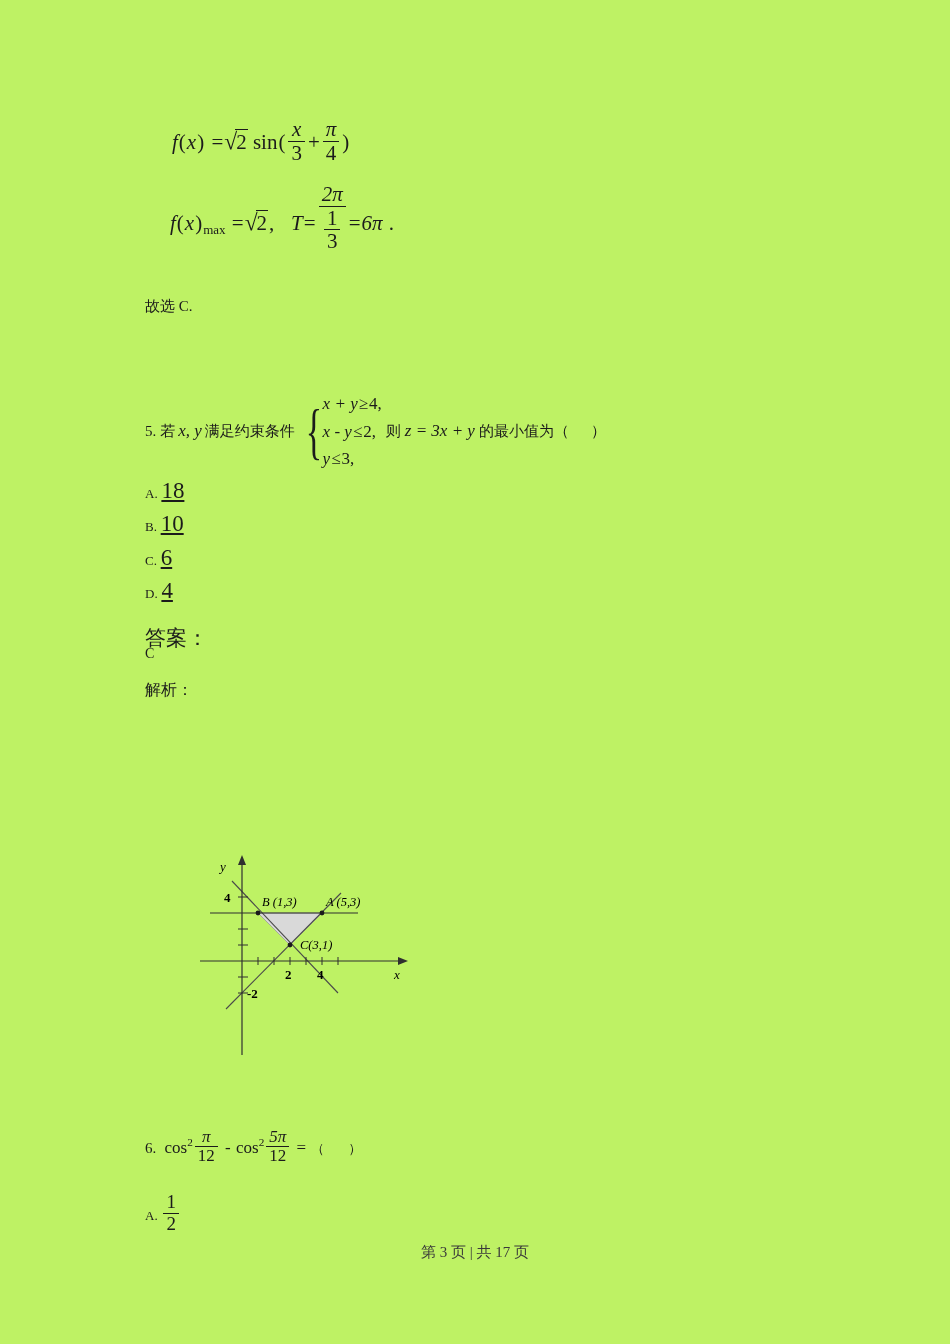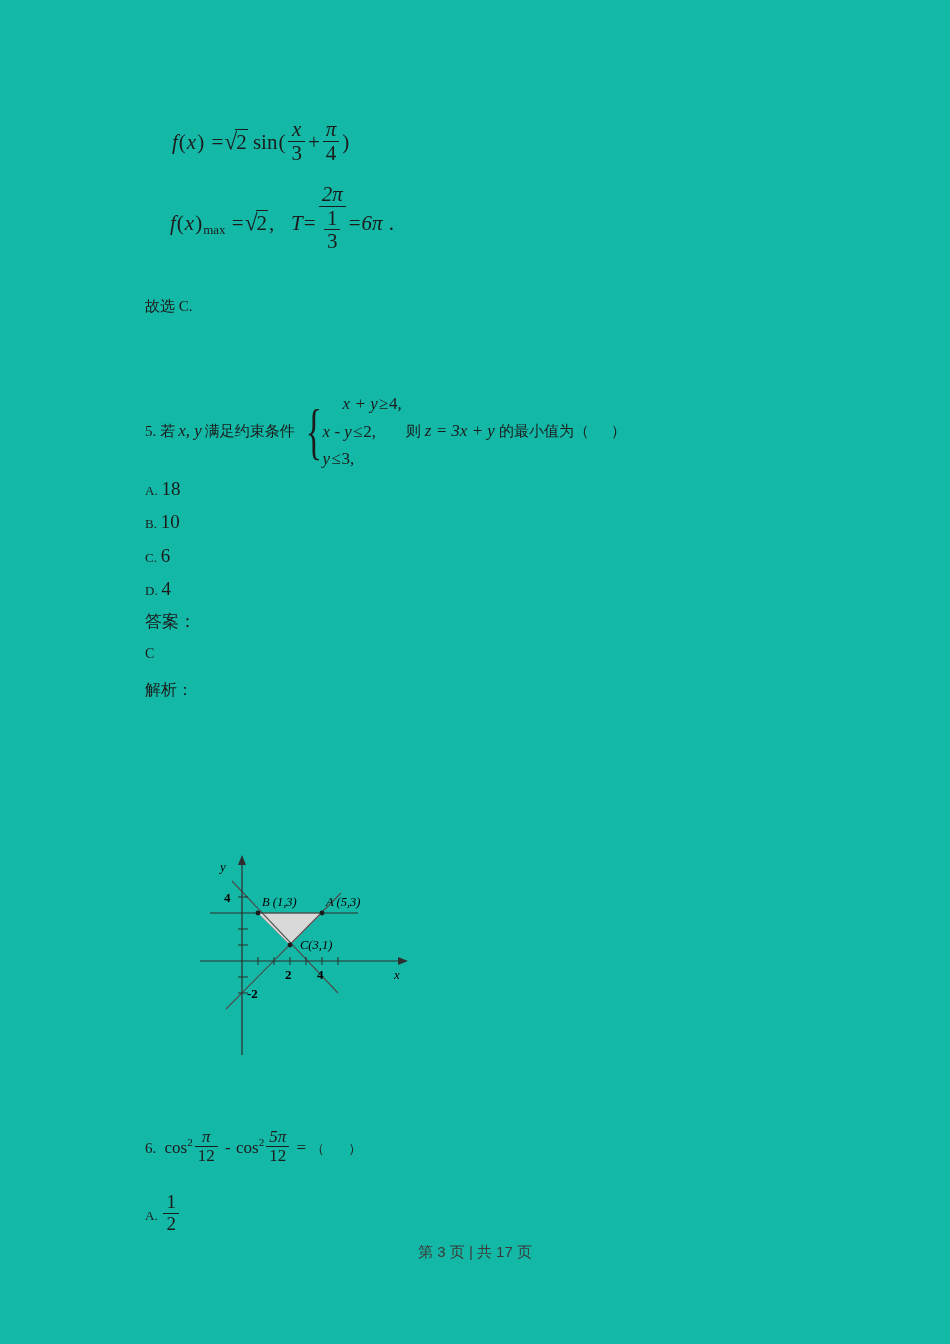--- a/index.html
+++ b/index.html
@@ -11,21 +11,21 @@
     width: 950px;
     height: 1344px;
     position: relative;
     font-family: "Liberation Serif", "DejaVu Serif", serif;
     color: #1b1b1b;
     overflow: hidden;
   }
   .page {
     position: absolute;
     inset: 0;
-    background: #14b8a6;
+    background: #bef264;
   }
 
   
   .mi { font-style: italic; font-family: "Liberation Serif", serif; }
   .mn { font-style: normal; font-family: "Liberation Serif", serif; }
   .mo { font-style: normal; padding: 0 1px; }
   .math { font-family: "Liberation Serif", serif; white-space: nowrap; }
 
   .frac {
     display: inline-block;
@@ -73,41 +73,41 @@
     font-family: "Liberation Serif", serif;
     font-weight: 300;
     transform: scaleX(0.55);
     display: inline-block;
     margin-right: -6px;
   }
   .sys-lines { display: inline-block; font-size: 17px; line-height: 1.62; }
 
   .opt { position: absolute; font-size: 15px; }
   .opt .lab { font-size: 13px; }
-  .opt .val { font-size: 19px; font-family: "Liberation Serif", serif; }
-
-  #ans-label { left: 145px; top: 610px; font-size: 17px; }
+  .opt .val { font-size: 23px; font-family: "Liberation Serif", serif; text-decoration: underline; }
+
+  #ans-label { left: 145px; top: 624px; font-size: 21px; }
   #ans-value { left: 145px; top: 646px; font-size: 14px; }
   #exp-label { left: 145px; top: 680px; font-size: 16px; }
 
   #exp-line-1 { left: 145px; top: 712px; font-size: 15px; }
   #exp-line-2 { left: 145px; top: 793px; font-size: 15px; }
   .inline-math-big { font-size: 19px; }
   .raise { position: relative; top: -7px; }
   .drop  { position: relative; top: 5px; }
 
   
   #q6 { left: 145px; top: 1128px; font-size: 17px; }
   #q6-optA { left: 145px; top: 1192px; font-size: 15px; }
 
   
   #page-footer {
     left: 0; right: 0; top: 1243px;
     text-align: center;
-    font-family: Liberation Sans, sans-serif;
+    font-family: Liberation Serif, serif;
     font-size: 15px;
     color: #3a3a3a;
   }
 
   
   #graph-figure { left: 150px; top: 845px; width: 280px; height: 250px; }
   #graph-figure svg { display: block; }
   .gl-label { font-family: "Liberation Serif", serif; font-style: italic; }
 </style>
 </head>
@@ -133,21 +133,21 @@
   <div class="abs" id="q5">
     <div class="q5-row">
       <span class="cn">5.</span>
       <span class="cn" style="margin-left:4px;">若</span>
       <span class="mi" style="font-size:17px;margin:0 3px;">x, y</span>
       <span class="cn">满足约束条件</span>
 
       <span class="brace-sys">
         <span class="brace-glyph">{</span>
         <span class="sys-lines">
-          <span style="display:block;margin-left:20px;"><span class="mi">x + y</span><span class="mo">≥</span><span class="mn">4,</span></span>
+          <span style="display:block;"><span class="mi">x + y</span><span class="mo">≥</span><span class="mn">4,</span></span>
           <span style="display:block;"><span class="mi">x -  y</span><span class="mo">≤</span><span class="mn">2,</span></span>
           <span style="display:block;"><span class="mi">y</span><span class="mo">≤</span><span class="mn">3,</span></span>
         </span>
       </span>
 
       <span class="cn" style="margin-left:2px;">则</span>
       <span class="mi" style="font-size:17px;margin:0 4px;">z = 3x + y</span>
       <span class="cn">的最小值为（</span>
       <span class="cn" style="margin-left:22px;">）</span>
     </div>

